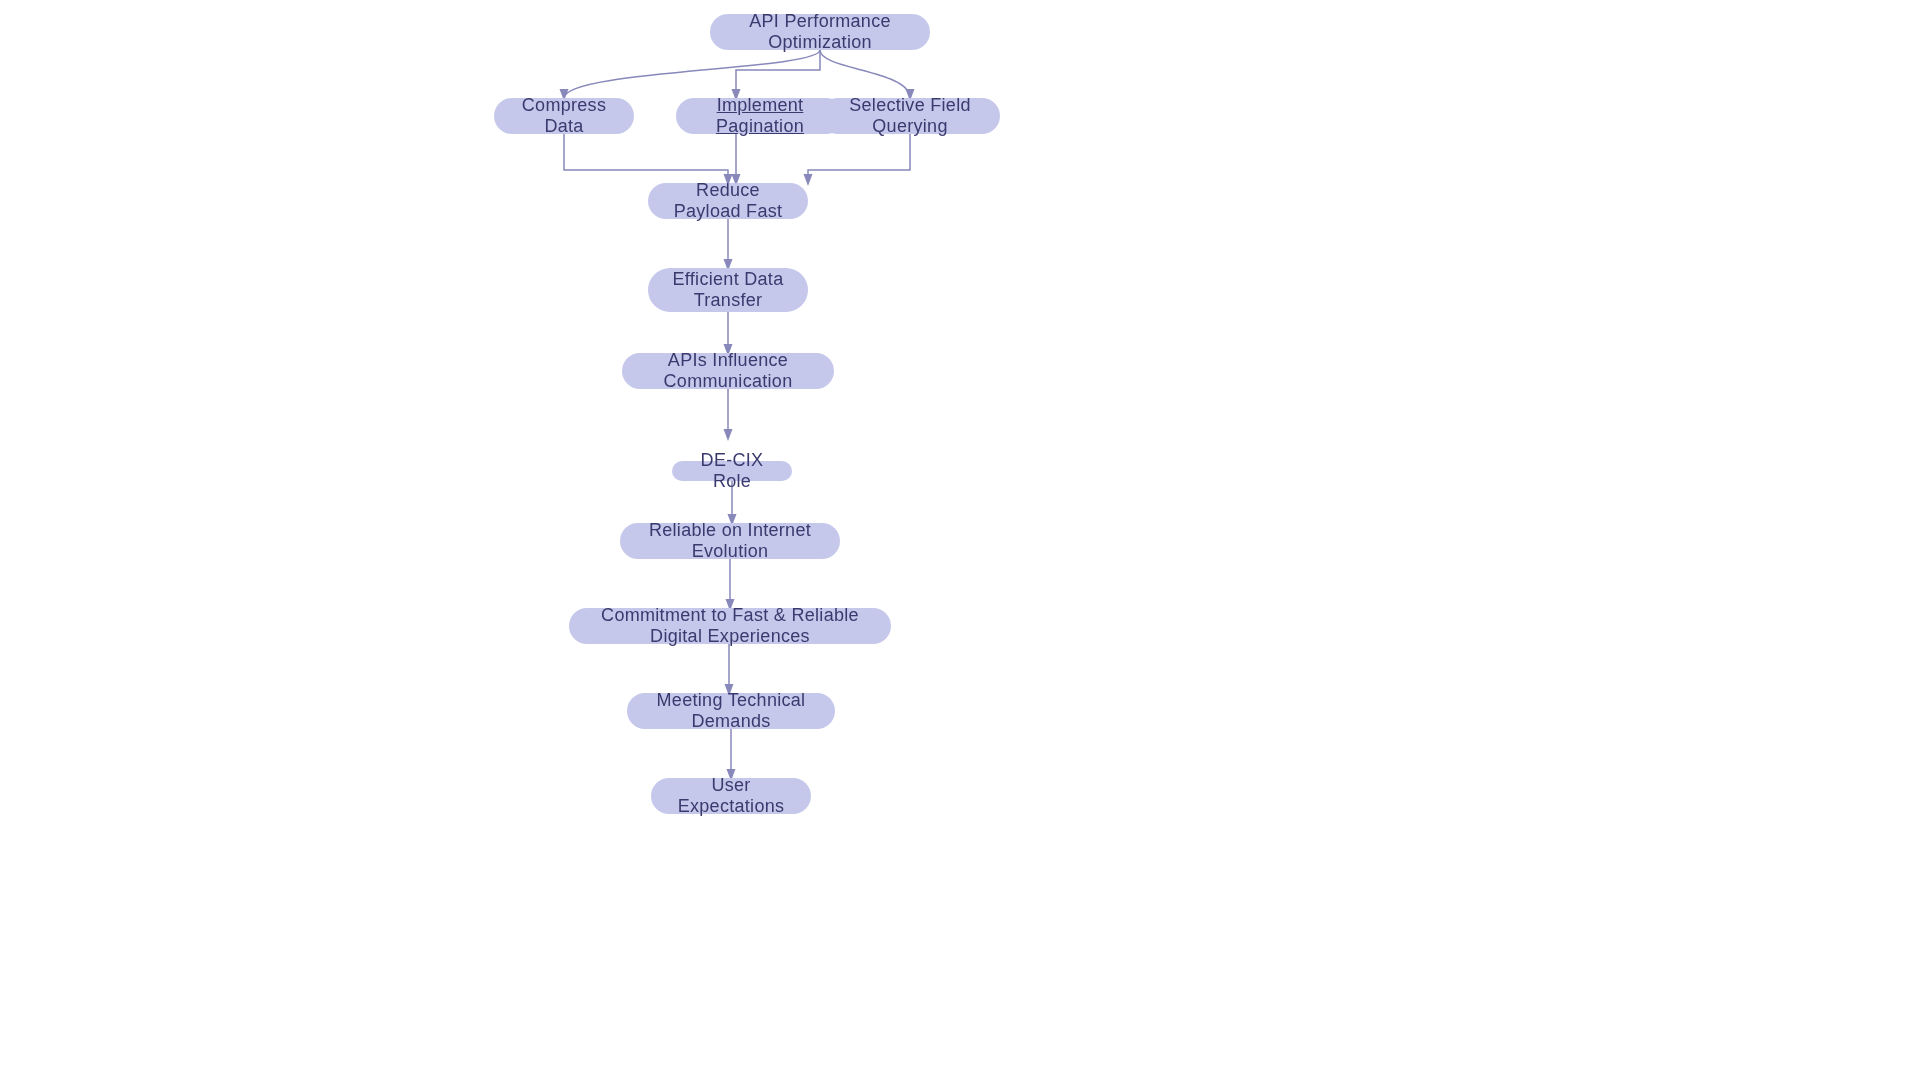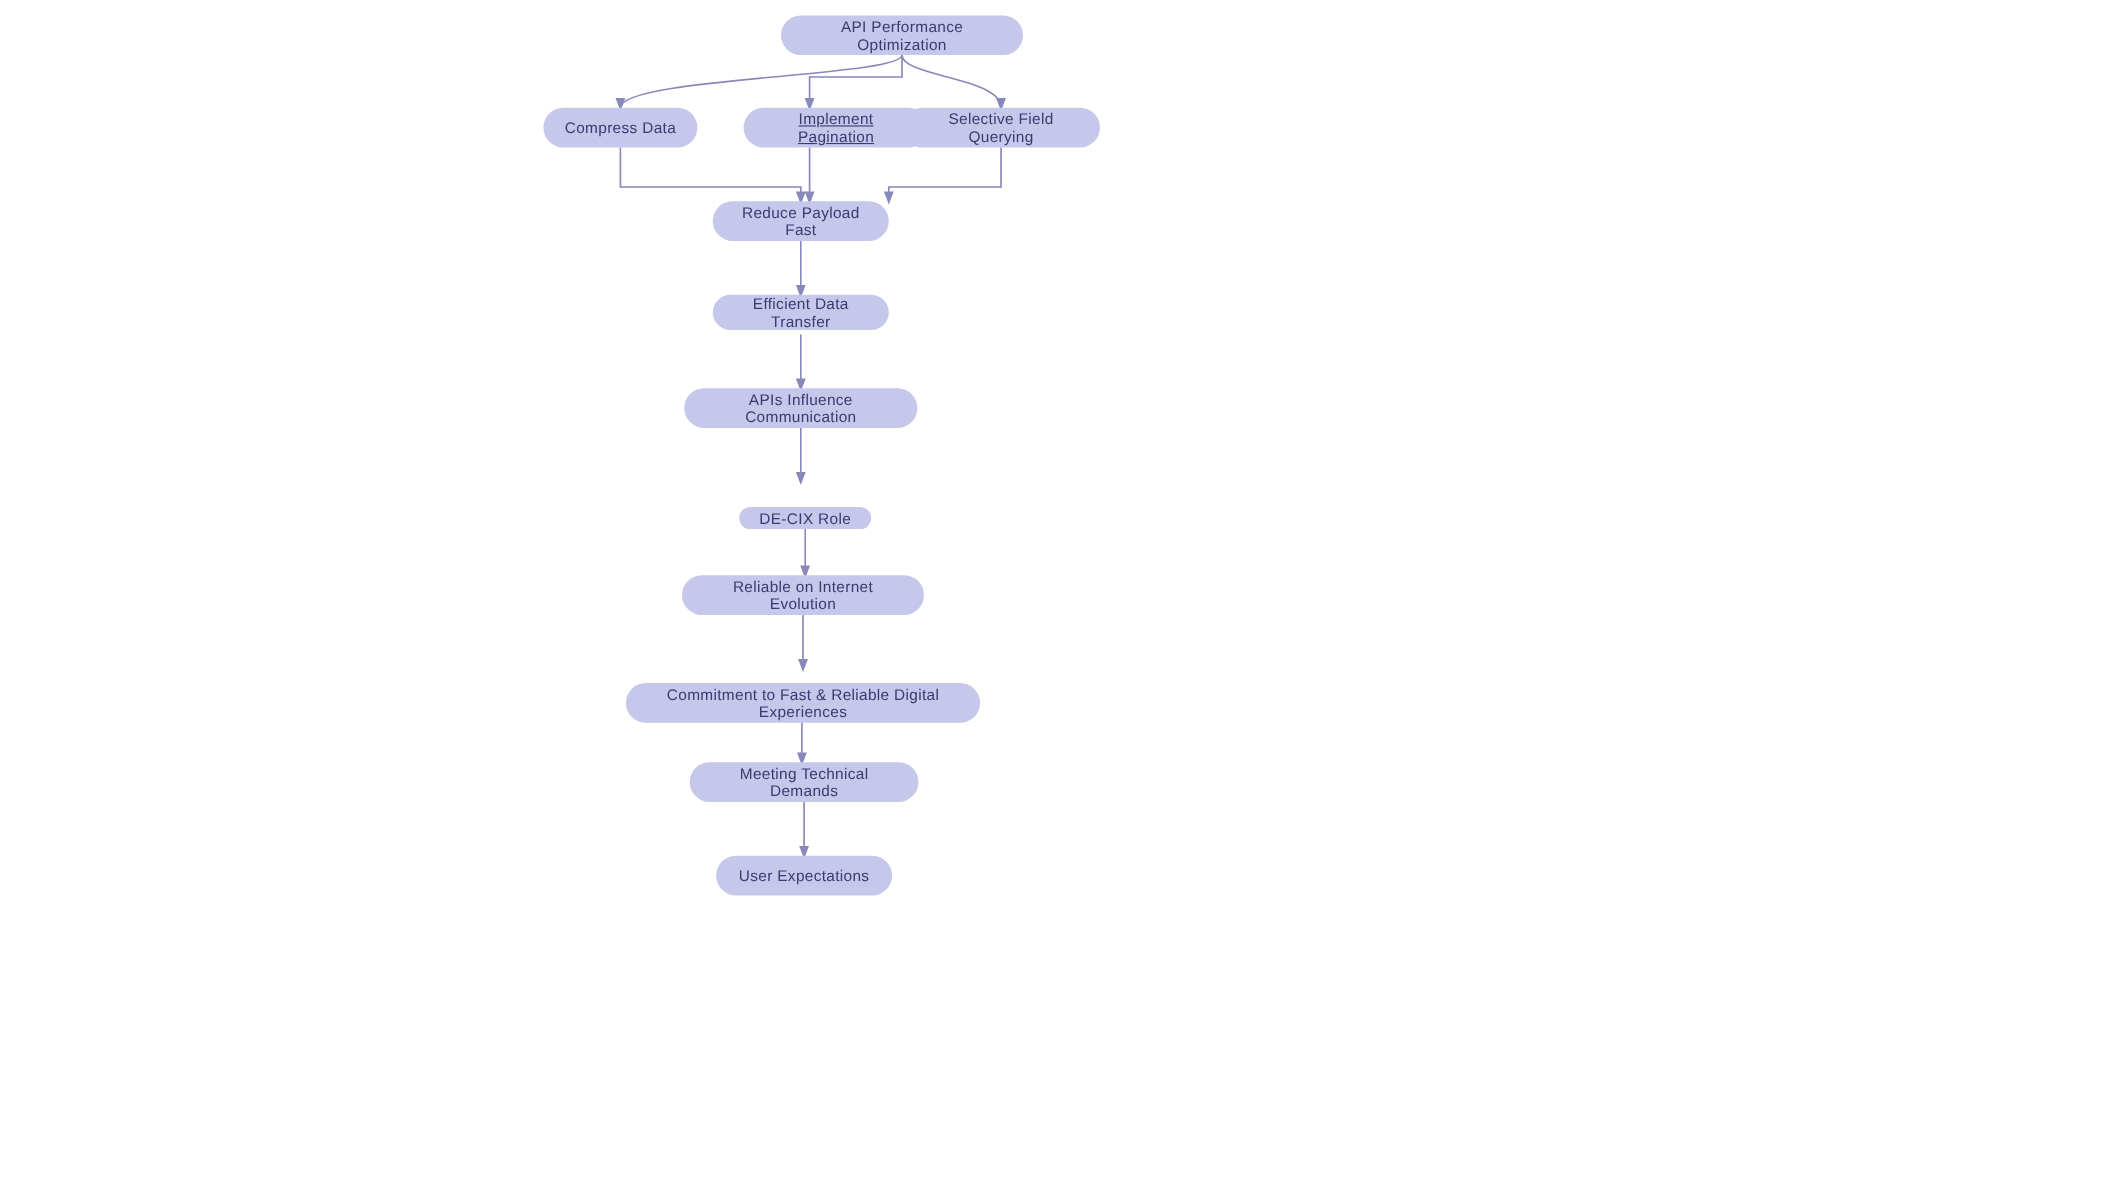--- a/index.html
+++ b/index.html
@@ -26,21 +26,21 @@
       height: 1080px;
     }
     .node {
       position: absolute;
       background: #c5c8eb;
       border-radius: 22px;
       display: flex;
       align-items: center;
       justify-content: center;
       text-align: center;
-      font-size: 14px;
+      font-size: 18px;
       font-weight: 400;
       color: #3a3a6e;
       padding: 8px 16px;
       letter-spacing: 0.3px;
     }
   </style>
 </head>
 <body>
 
 <div class="diagram-container">
@@ -82,26 +82,26 @@
   <div class="node" style="left:710px; top:14px; width:220px; height:36px;">API Performance Optimization</div>
 
   <div class="node" style="left:494px; top:98px; width:140px; height:36px;">Compress Data</div>
 
   <div class="node" style="left:676px; top:98px; width:168px; height:36px;text-decoration:underline;">Implement Pagination</div>
 
   <div class="node" style="left:820px; top:98px; width:180px; height:36px;text-align:center;">Selective Field Querying</div>
 
   <div class="node" style="left:648px; top:183px; width:160px; height:36px;">Reduce Payload Fast</div>
 
-  <div class="node" style="left:648px; top:268px; width:160px; height:32px;">Efficient Data Transfer</div>
+  <div class="node" style="left:648px; top:268px; width:160px; height:44px;">Efficient Data Transfer</div>
 
   <div class="node" style="left:622px; top:353px; width:212px; height:36px;">APIs Influence Communication</div>
 
   <div class="node" style="left:672px; top:461px; width:120px; height:20px;">DE-CIX Role</div>
 
   <div class="node" style="left:620px; top:523px; width:220px; height:36px;">Reliable on Internet Evolution</div>
 
-  <div class="node" style="left:569px; top:608px; width:322px; height:36px;margin-top:13px;">Commitment to Fast &amp; Reliable Digital Experiences</div>
+  <div class="node" style="left:569px; top:608px; width:322px; height:36px;">Commitment to Fast &amp; Reliable Digital Experiences</div>
 
   <div class="node" style="left:627px; top:693px; width:208px; height:36px;">Meeting Technical Demands</div>
 
   <div class="node" style="left:651px; top:778px; width:160px; height:36px;">User Expectations</div>
 </div>
 
 </body></html>

